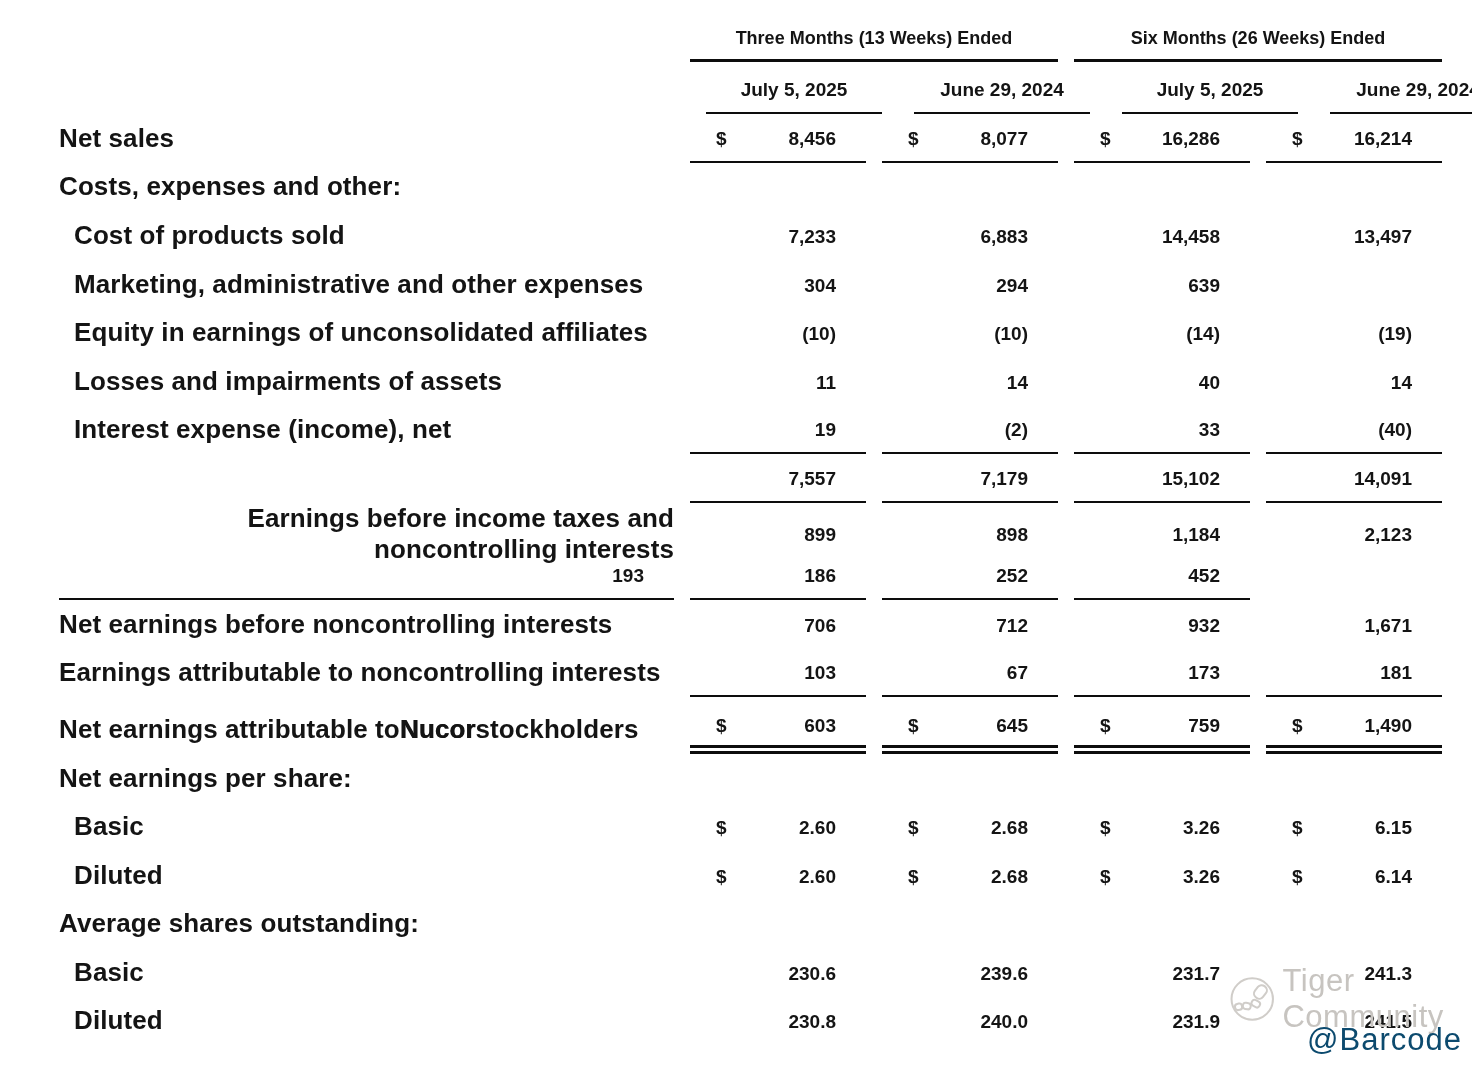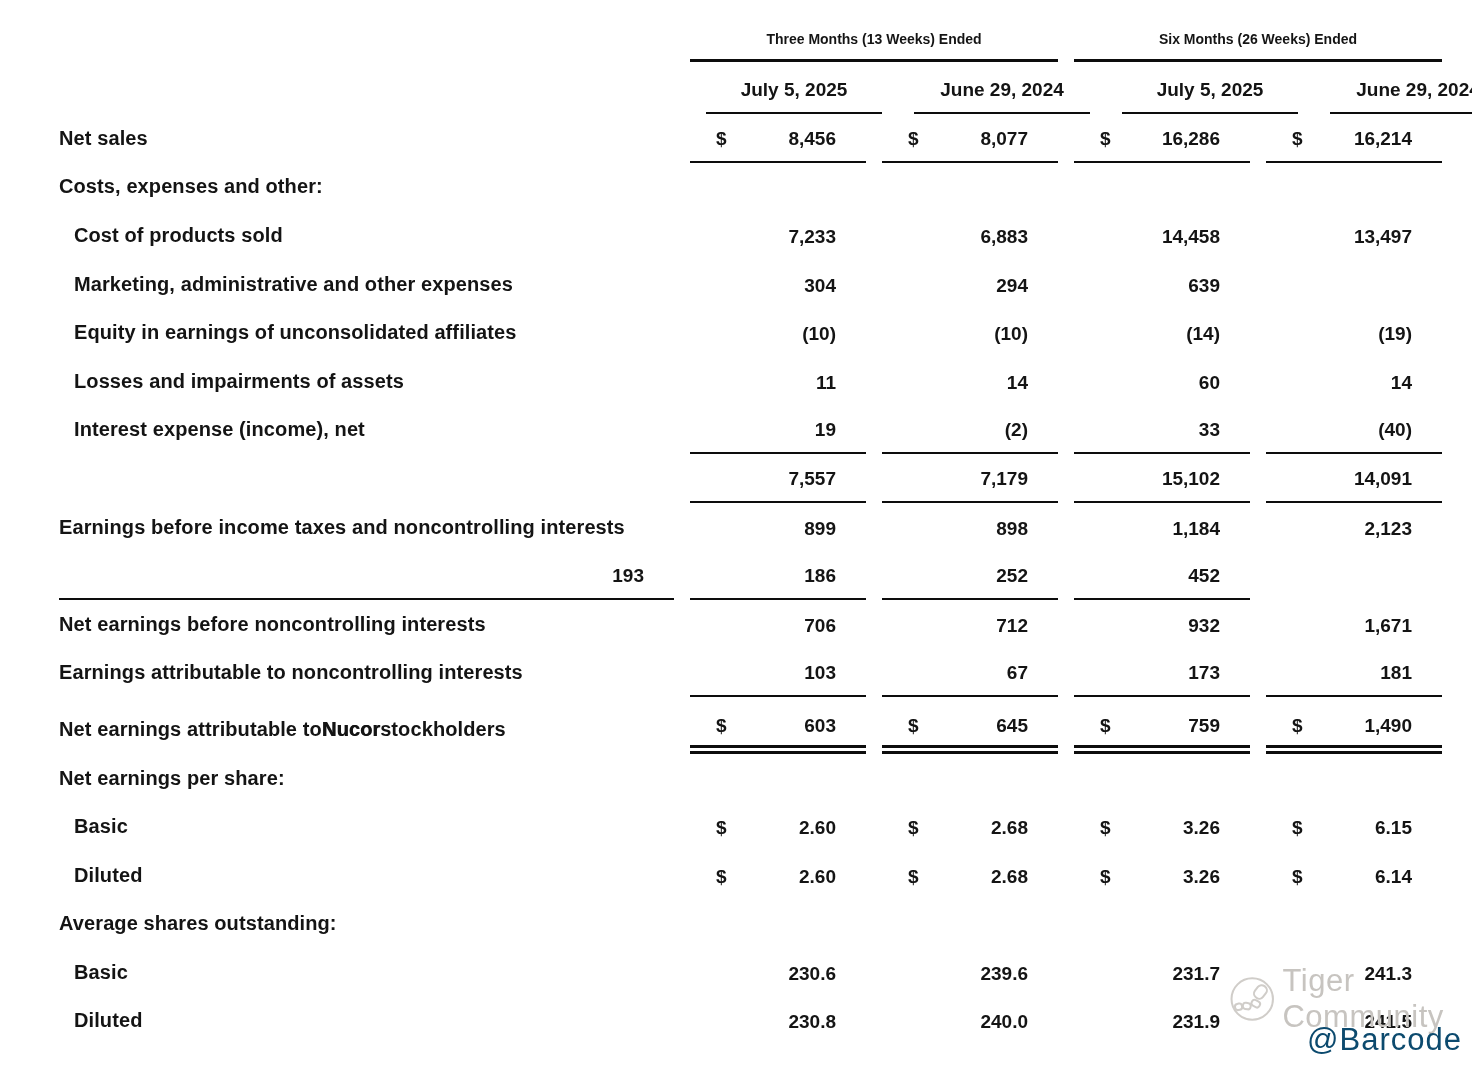--- a/index.html
+++ b/index.html
@@ -12,25 +12,25 @@
   .tablewrap{padding:18px 0 0 59px;}
   .row{
     display:grid;
     grid-template-columns:615px 176px 176px 176px 176px;
     column-gap:16px;
     height:48.6px;
   }
   .row.group-row{height:44px;}
   .row.date-row{height:52px;gap:32px;}
   .row.gap-top{margin-top:8px;}
-  .lbl{display:flex;align-items:center;font-size:20px;letter-spacing:0.1px;text-align:right;}
+  .lbl{display:flex;align-items:center;font-size:26px;letter-spacing:0.1px;text-align:right;}
   .lbl.ind{padding-left:15px;}
   .xb{text-shadow:0.6px 0 0 currentColor;}
   .gcell{display:flex;align-items:center;justify-content:center;
-    border-bottom:3px solid #0d0d0d;font-size:14px;}
+    border-bottom:3px solid #0d0d0d;font-size:18px;}
   .g1{grid-column:2 / span 2;}
   .g2{grid-column:4 / span 2;}
   .cell{height:100%;}
   .box{
     height:100%;display:flex;align-items:center;justify-content:space-between;
     padding:3px 30px 0 26px;font-size:19px;box-sizing:border-box;
   }
   .box.center{justify-content:center;padding:6px 0 0 0;}
   .box.u{border-bottom:2.5px solid #0d0d0d;}
   .box.dd{border-bottom:9px double #0d0d0d;}
@@ -224,21 +224,21 @@
       </div>
       <div class="cell">
         <div class="box">
           <span class="cur"></span>
           <span class="val">14</span>
         </div>
       </div>
       <div class="cell">
         <div class="box">
           <span class="cur"></span>
-          <span class="val">60</span>
+          <span class="val">40</span>
         </div>
       </div>
       <div class="cell">
         <div class="box">
           <span class="cur"></span>
           <span class="val">14</span>
         </div>
       </div>
     </div>
       <div class="row">

